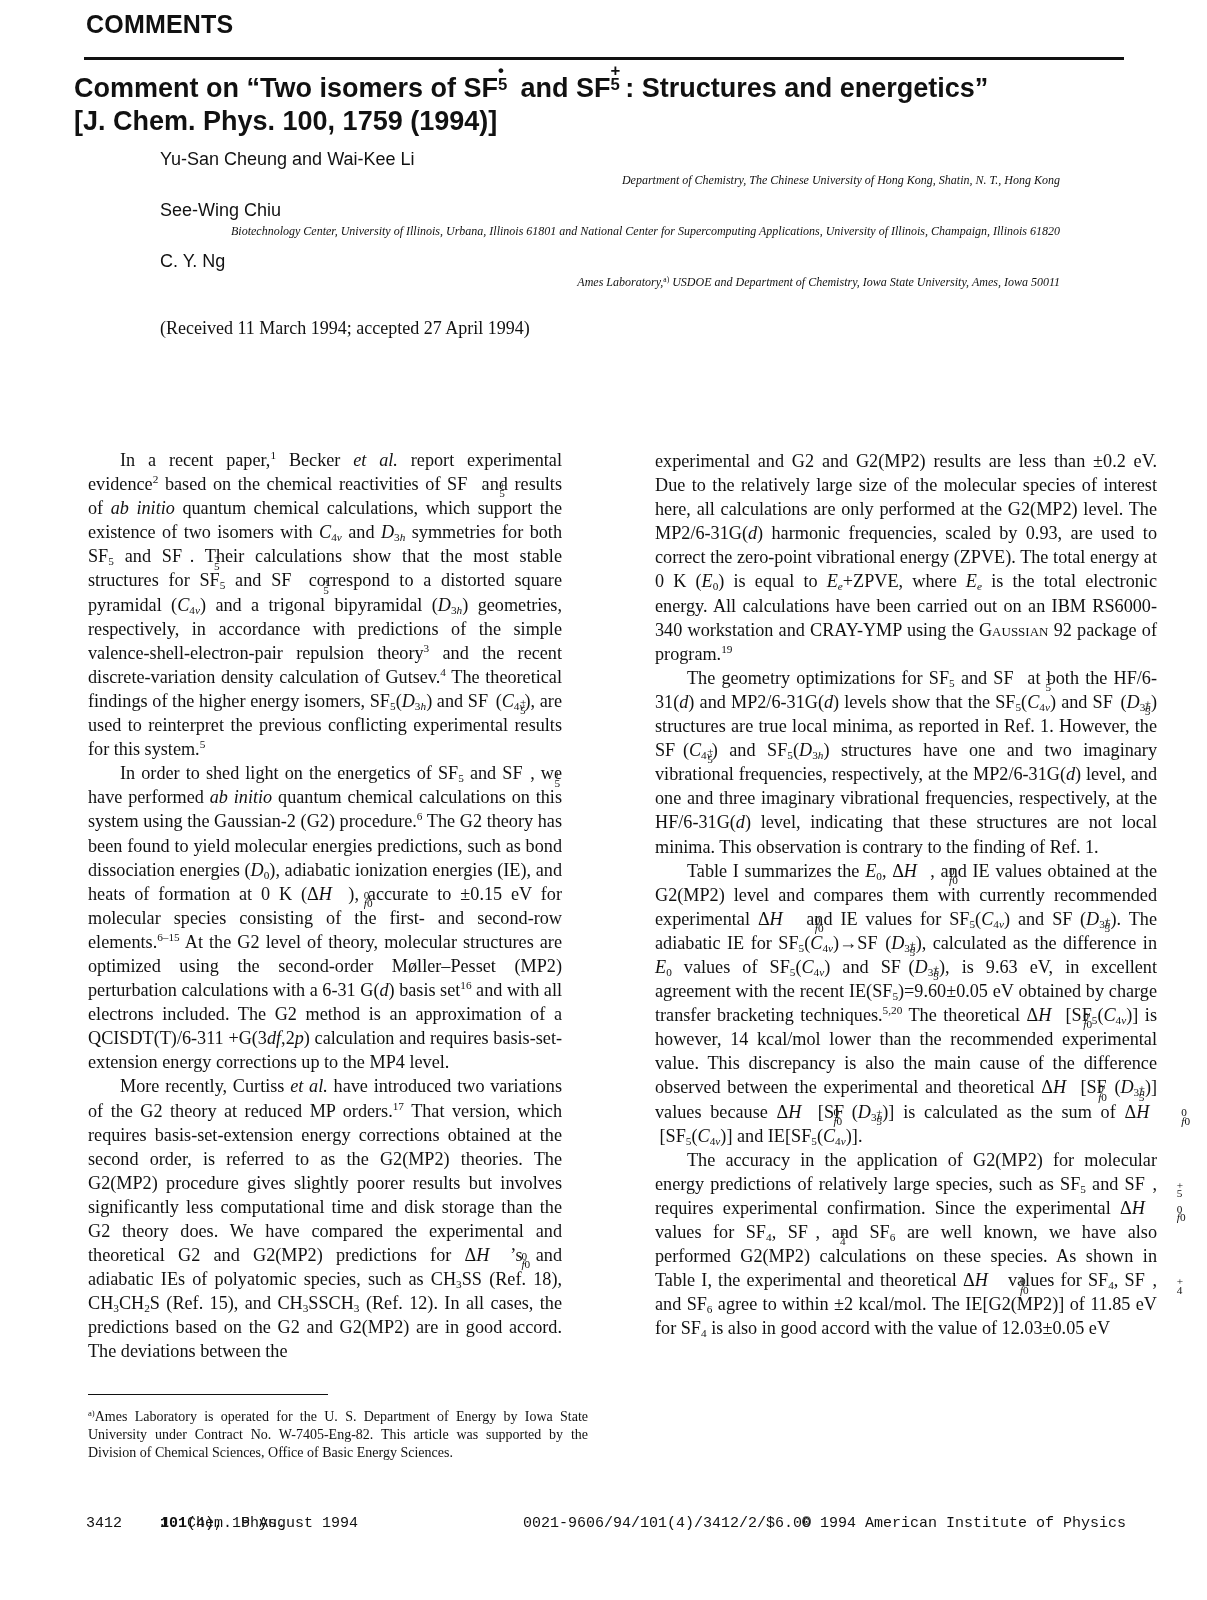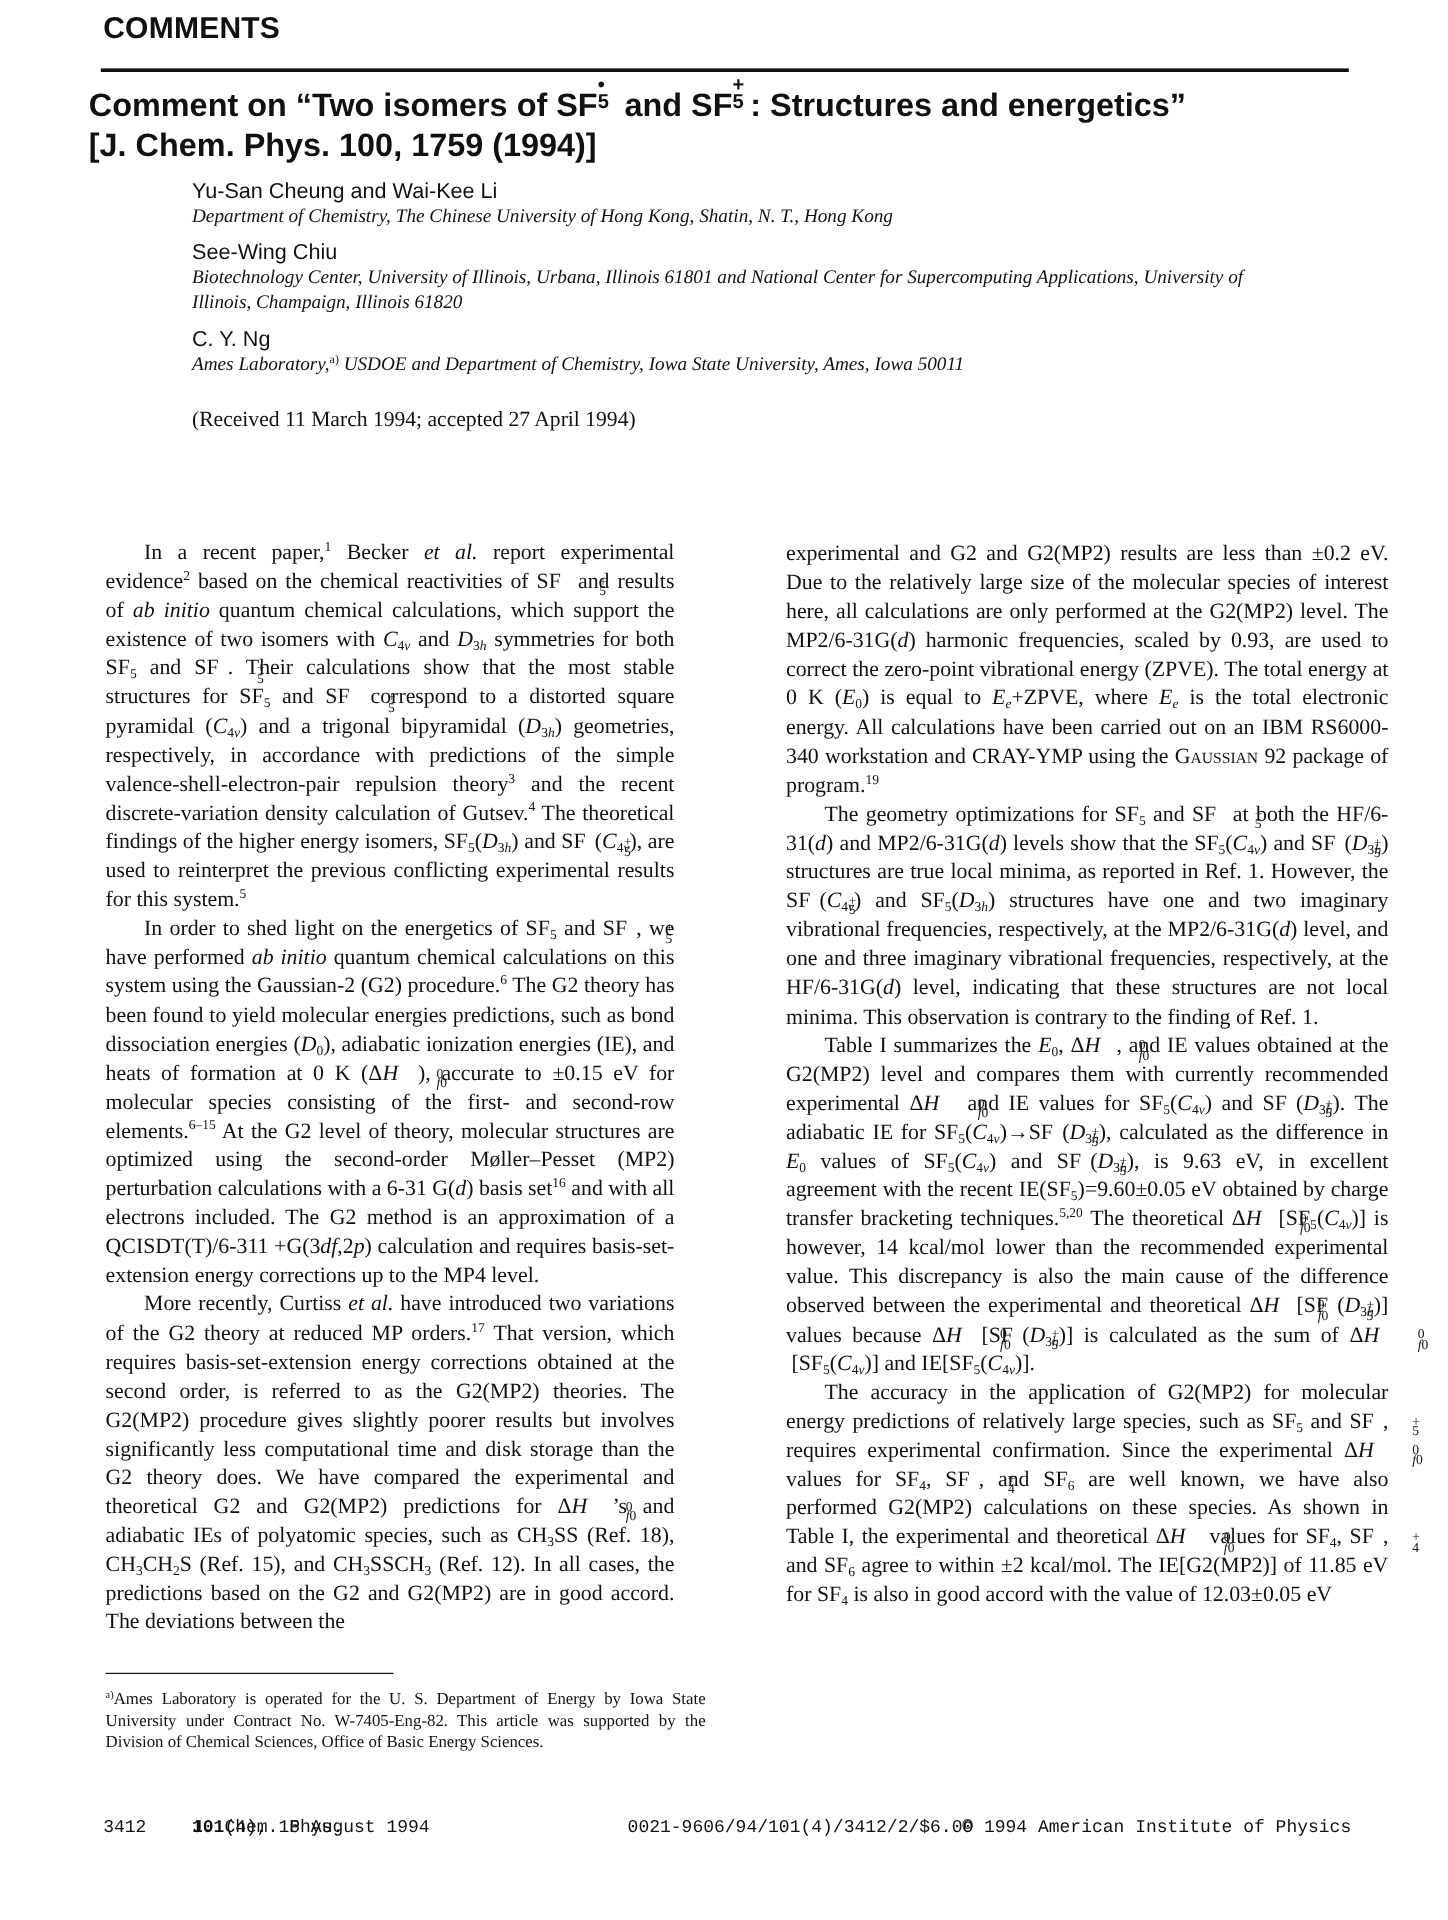--- a/index.html
+++ b/index.html
@@ -7,21 +7,21 @@
     .sans { font-family: "Liberation Sans", sans-serif; }
     #section-label { position: absolute; left: 86px; top: 10px; font-size: 25px; font-weight: bold; letter-spacing: 0.2px; text-align: right; }
     #top-rule { position: absolute; left: 84px; top: 57px; width: 1040px; height: 3px; background: #111; }
     #title { position: absolute; left: 74px; top: 70px; width: 1060px; font-size: 27px; font-weight: bold; line-height: 33px; }
     .sup { font-size: 0.62em; vertical-align: 0.55em; line-height: 0; }
     .supsub { display: inline-block; position: relative; width: 0.55em; height: 1em; vertical-align: baseline; }
     .supsub .s1 { position: absolute; left: 0; top: -0.42em; font-size: 0.62em; line-height: 1; }
     .supsub .s2 { position: absolute; left: 0; top: 0.42em; font-size: 0.62em; line-height: 1; }
     .authors-block { position: absolute; left: 160px; top: 148px; width: 900px; }
     .author-name { font-family: "Liberation Sans", sans-serif; font-size: 18px; line-height: 22px; }
-    .affil { font-family: "Liberation Serif", serif; font-style: italic; font-size: 16px; line-height: 21px; margin-bottom: 8px; }
+    .affil { font-family: "Liberation Serif", serif; font-style: italic; font-size: 12px; line-height: 21px; margin-bottom: 8px; text-align: right; }
     .received { font-family: "Liberation Serif", serif; font-size: 18px; line-height: 22px; margin-top: 24px; }
     .col { position: absolute; top: 448px; width: 474px; font-family: "Liberation Serif", serif; font-size: 18.2px; line-height: 24.1px; text-align: justify; hyphens: manual; }
     #col-left { left: 88px; }
     #col-right { left: 622px; width: 502px; top: 449px; margin-left: 33px; }
     .col p { margin: 0; text-indent: 32px; }
     .col p.noindent { text-indent: 0; }
     .i { font-style: italic; }
     .sc { font-variant: small-caps; }
     .fsup { font-size: 0.62em; vertical-align: 0.6em; line-height: 0; }
     .fsub { font-size: 0.62em; vertical-align: -0.3em; line-height: 0; }

